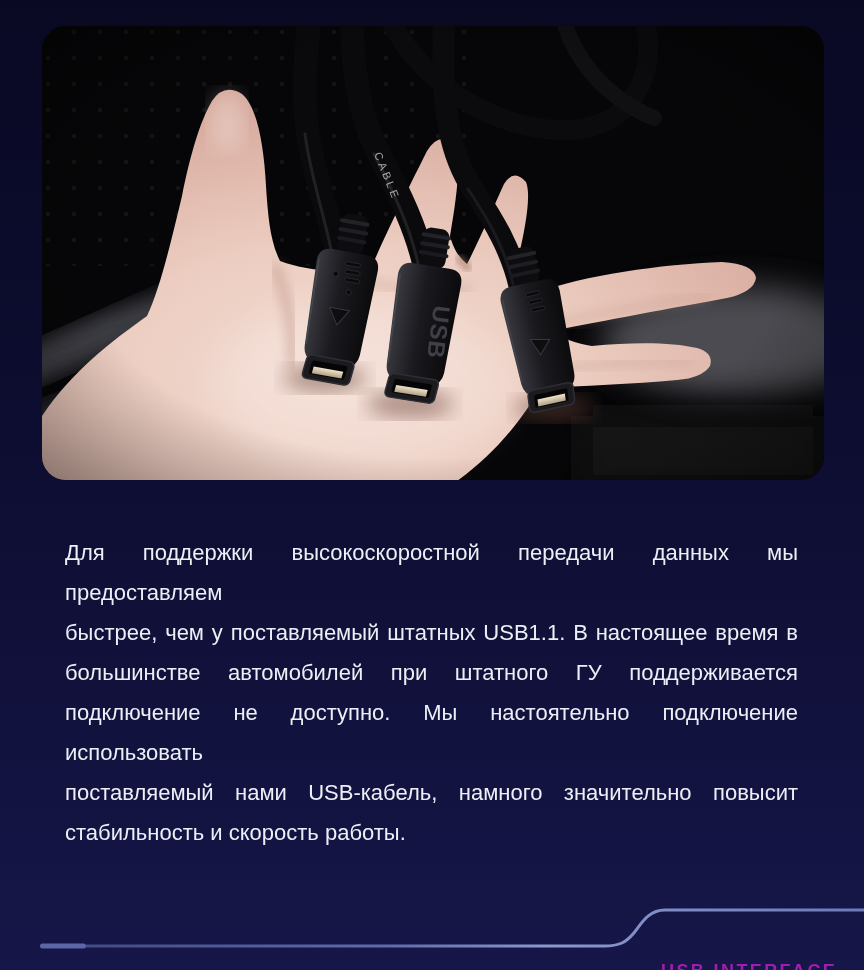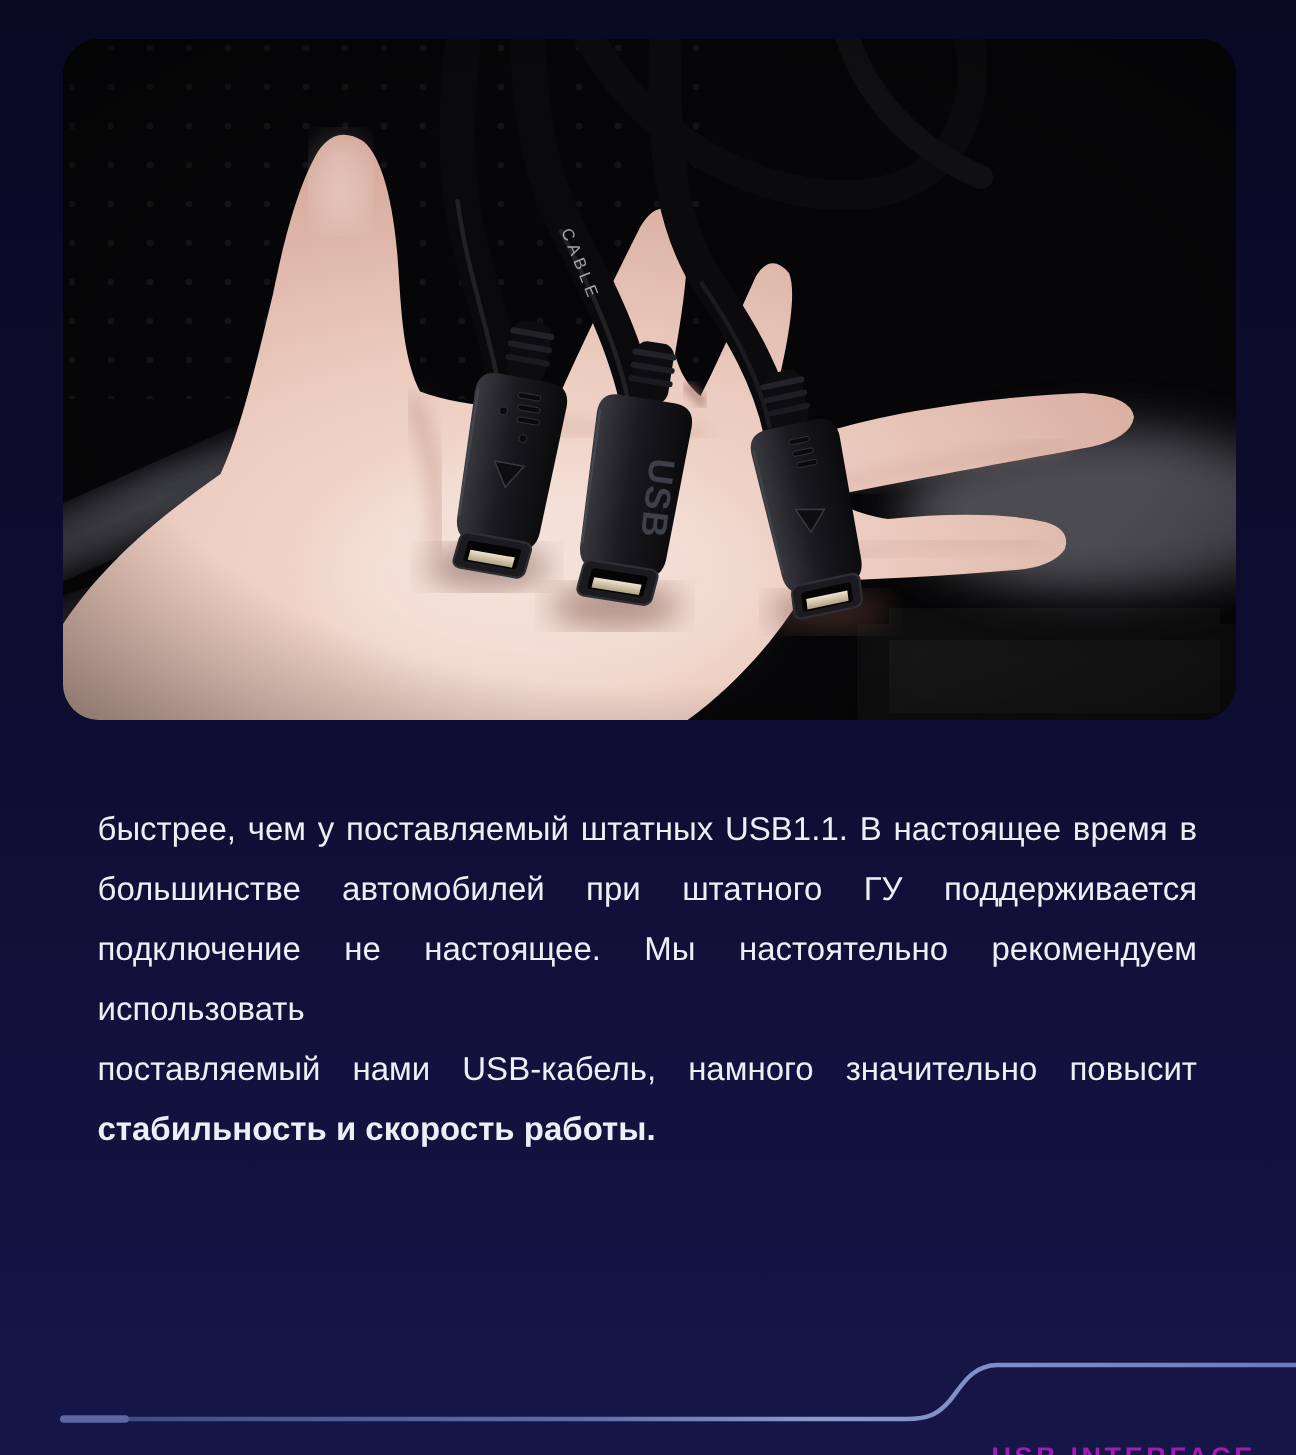--- a/index.html
+++ b/index.html
@@ -15,21 +15,21 @@
   }
   .photo-frame svg{display:block;}
   .description{
     position:absolute;left:65px;top:533px;width:733px;
     color:#edeff6;font-size:22px;line-height:40px;
   }
   .desc-line{
     margin:0;text-align:justify;text-align-last:justify;
     white-space:normal;
   }
-  .desc-line.last{text-align-last:left;font-weight:bold;}
+  .desc-line.last{text-align-last:left;}
   .footer-deco{
     position:absolute;left:0;top:895px;width:864px;height:75px;
   }
   .footer-label{
     position:absolute;left:661px;top:961px;width:170px;
     color:#a21caf;font-size:18px;font-weight:700;
     letter-spacing:2.4px;white-space:nowrap;
   }
 </style>
 </head>
@@ -198,23 +198,24 @@
           <rect x="-17" y="-1" width="34" height="13" rx="2" fill="#050505"></rect>
           <rect x="-14" y="4" width="28" height="7" fill="url(#tongue)"></rect>
         </g>
       </g>
 
       <rect x="0" y="0" width="782" height="454" fill="url(#vign)"></rect>
     </svg>
   </div>
 
   <div class="description">
+    <p class="desc-line">Для поддержки высокоскоростной передачи данных мы предоставляем</p>
     <p class="desc-line">быстрее, чем у поставляемый штатных USB1.1. В настоящее время в</p>
     <p class="desc-line">большинстве автомобилей при штатного ГУ поддерживается</p>
-    <p class="desc-line">подключение не настоящее. Мы настоятельно рекомендуем использовать</p>
+    <p class="desc-line">подключение не доступно. Мы настоятельно подключение использовать</p>
     <p class="desc-line">поставляемый нами USB-кабель, намного значительно повысит</p>
     <p class="desc-line last">стабильность и скорость работы.</p>
   </div>
 
   <svg class="footer-deco" width="864" height="75" viewBox="0 0 864 75">
     <defs>
       <linearGradient id="lineGrad" x1="0" y1="0" x2="864" y2="0" gradientUnits="userSpaceOnUse">
         <stop offset="0%" stop-color="#39437c"></stop>
         <stop offset="45%" stop-color="#5f6ca8"></stop>
         <stop offset="63%" stop-color="#8b99cb"></stop>

